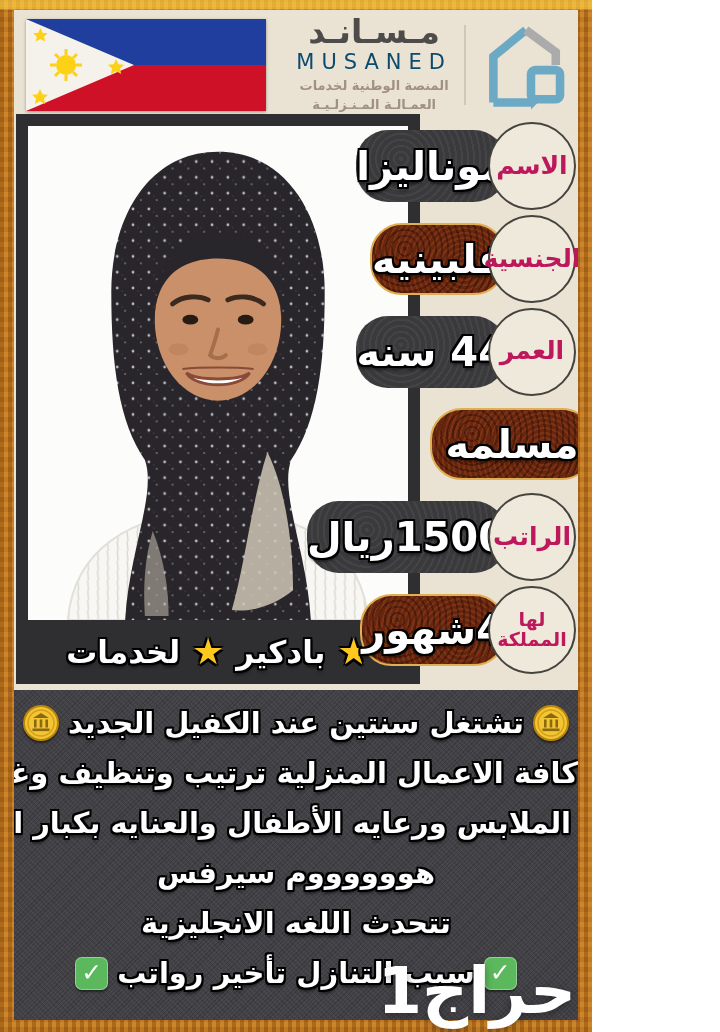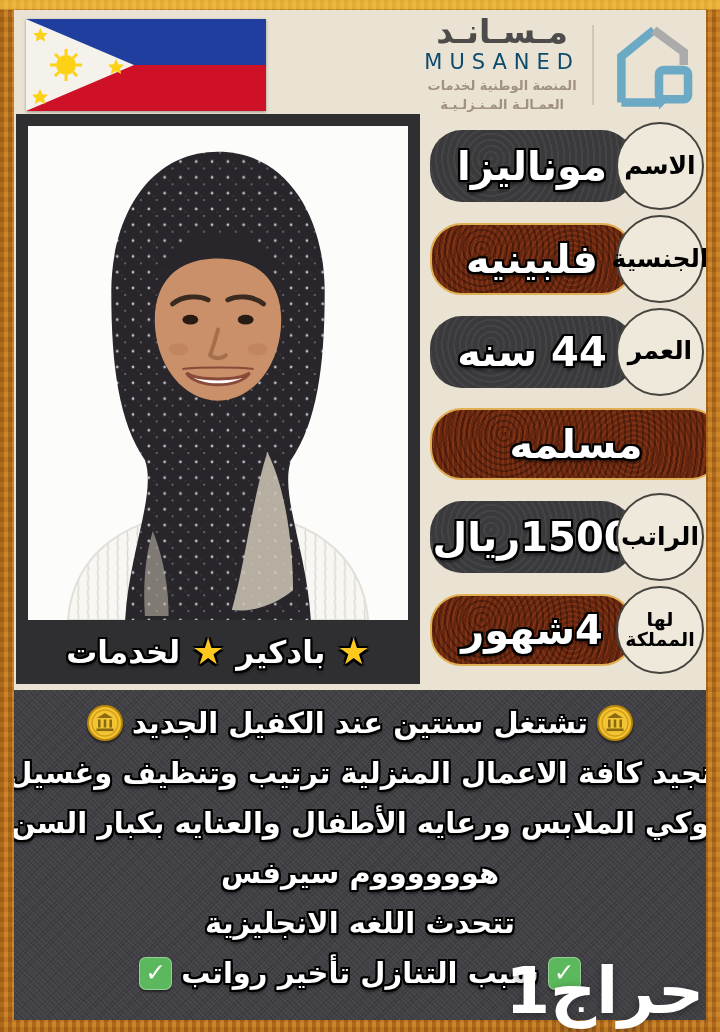--- a/index.html
+++ b/index.html
@@ -1,21 +1,21 @@
 <!DOCTYPE html>
 <html><head>
 <meta charset="utf-8">
 <style>
   * { box-sizing: border-box; margin: 0; padding: 0; }
   html, body { width: 720px; height: 1032px; }
   body { font-family: "DejaVu Sans", sans-serif; }
 
   .poster {
     position: relative;
-    width: 720px; height: 1032px;
+    width: 592px; height: 1032px;
     padding: 10px 14px 12px;
     background-color: #BE7520;
     background-image:
       linear-gradient(180deg, rgba(255,210,70,.65) 0, rgba(255,210,70,.65) 9px, rgba(0,0,0,0) 10px),
       repeating-linear-gradient(90deg, rgba(95,45,0,.22) 0 4px, rgba(255,190,80,.16) 4px 8px),
       repeating-linear-gradient(0deg, rgba(120,60,5,.15) 0 5px, rgba(230,160,60,.12) 5px 10px);
   }
   .canvas {
     width: 100%; height: 100%;
     background: #EAE3D3;
@@ -65,21 +65,21 @@
     flex: 1; display: flex; flex-direction: column; justify-content: space-between;
     padding: 8px 2px 10px 10px; direction: rtl; min-width: 0;
   }
   .field-row { display: flex; align-items: center; height: 88px; }
   .badge {
     width: 88px; height: 88px; border-radius: 50%;
     background: #EFE9DB; border: 2px solid #45433E;
     display: flex; flex-direction: column; align-items: center; justify-content: center;
     flex-shrink: 0; position: relative; z-index: 2;
   }
-  .badge-label { font-size: 25px; font-weight: bold; color: #000000; line-height: 1.05; }
+  .badge-label { font-size: 25px; font-weight: bold; color: #be185d; line-height: 1.05; }
   .badge-label.small { font-size: 19px; }
   .pill {
     flex: 1; height: 72px; border-radius: 32px;
     margin-right: -18px; position: relative;
     display: flex; align-items: center; justify-content: center;
   }
   .pill::before {
     content: ""; position: absolute; bottom: -11px; right: 20%;
     width: 56%; height: 26px; border-radius: 13px; z-index: -1;
   }

